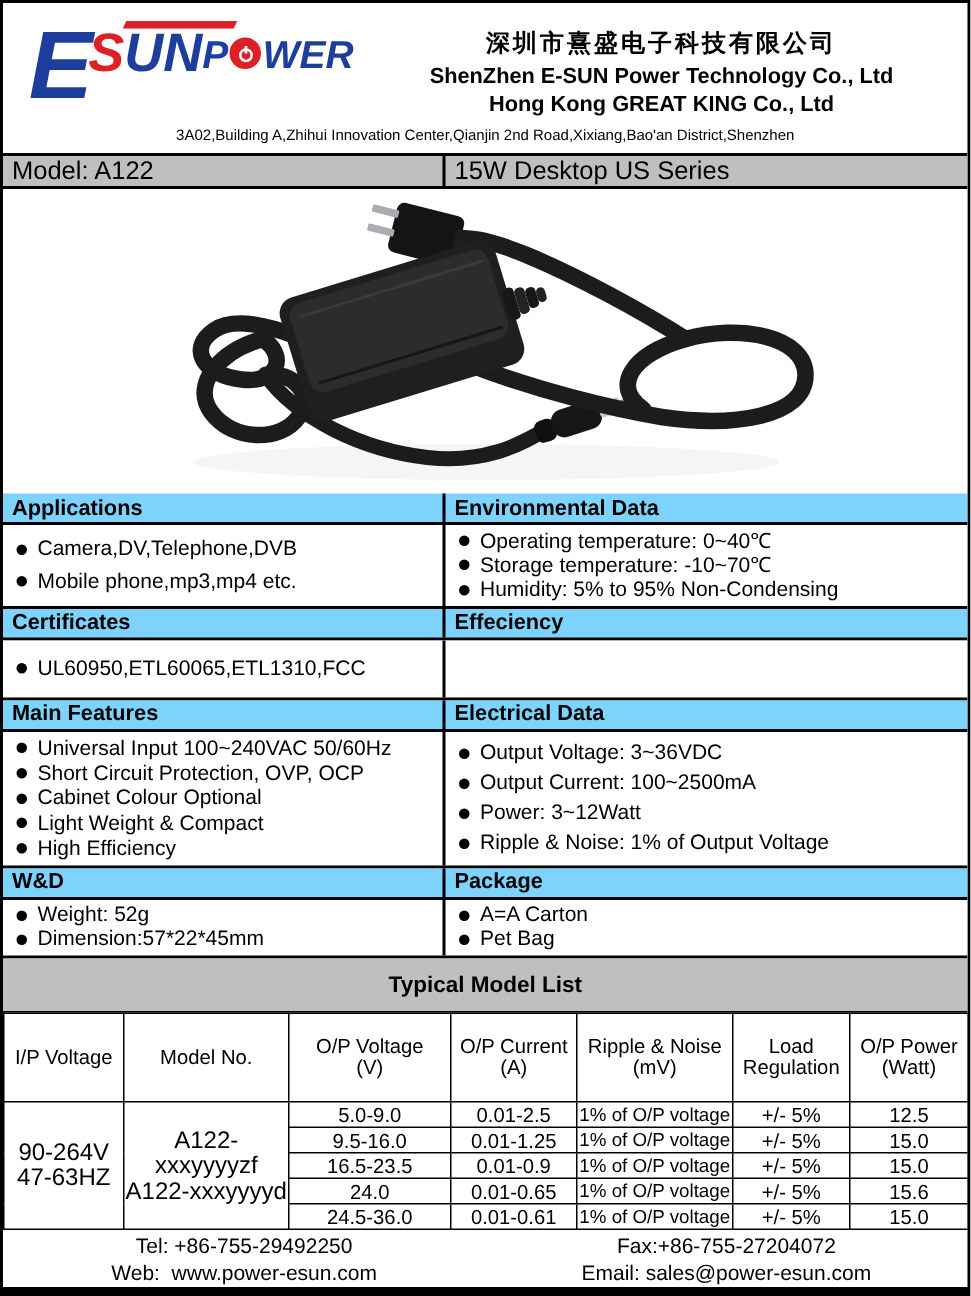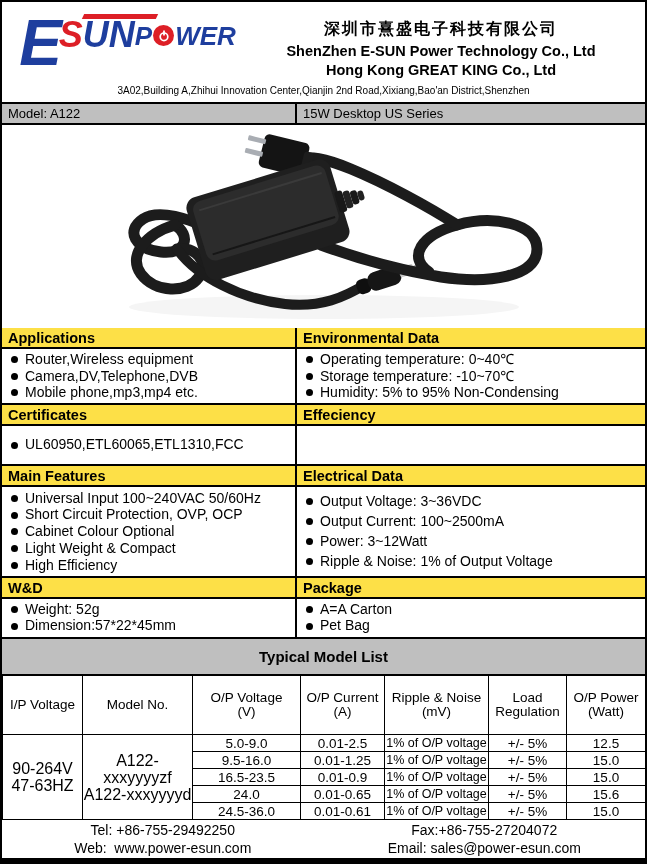--- a/index.html
+++ b/index.html
@@ -18,27 +18,27 @@
   .logo-topbar{ position:absolute; top:0; left:24px; width:74px; height:5px; background:#dd1f26; transform:skewX(-25deg); }
   .logo-sun{ font-size:36px; font-weight:800; font-style:italic; line-height:1; letter-spacing:0px; color:#1e3e9e; }
   .logo-s{ color:#dd1f26; }
   .logo-power{ display:flex; align-items:center; font-size:26px; font-weight:800; font-style:italic; color:#1e3e9e; line-height:1; margin-top:2px; }
   .pwr-o{ width:21px; height:21px; border-radius:50%; background:#dd1f26; display:inline-flex; align-items:center; justify-content:center; margin:0 1px; }
   .company{ flex:1; text-align:center; display:flex; flex-direction:column; justify-content:center; gap:3px; }
   .cn{ font-size:16px; font-weight:bold; font-family:"DejaVu Sans", sans-serif; letter-spacing:2px;margin-top:13px; }
   .en{ font-size:14.5px; font-weight:bold; }
   .addr{ height:26px; display:flex; align-items:center; justify-content:center; font-size:10px; }
   
-  .model-row{ height:25px; background:#bfbfbf; border-top:2px solid #000; border-bottom:2px solid #000; display:flex; font-size:13px; }
+  .model-row{ height:25px; background:#bfbfbf; border-top:2px solid #000; border-bottom:2px solid #000; display:flex; font-size:17px; }
   .model-cell-l{ width:295px; border-right:2px solid #000; display:flex; align-items:center; padding-left:6px; }
   .model-cell-r{ flex:1; display:flex; align-items:center; padding-left:6px; }
   
   .photo{ height:205px; display:flex; align-items:center; justify-content:center; background:#fff; }
   
-  .sec-h{ height:23px; background:#fde047; font-weight:bold; font-size:14.5px; border-bottom:2px solid #000; display:flex; }
+  .sec-h{ height:23px; background:#7dd3fc; font-weight:bold; font-size:14.5px; border-bottom:2px solid #000; display:flex; }
   .sec-b{ border-bottom:2px solid #000; display:flex; background:#fff; }
   .colL{ width:295px; border-right:2px solid #000; display:flex; }
   .colR{ flex:1; display:flex; }
   .sec-h .colL, .sec-h .colR{ align-items:center; padding-left:6px; }
   .blist{ display:flex; flex-direction:column; justify-content:space-evenly; padding:2px 2px 2px 9px; width:100%; }
   .li{ display:flex; align-items:center; gap:7px; font-size:14px; line-height:1.1; }
   .dot{ width:7px; height:7px; background:#000; border-radius:50%; flex:0 0 auto; }
   .h61{ height:61px; } .h26{ height:44px; } .h100{ height:100px; } .h51{ height:43px; }
   
   .typical{ height:40px; background:#bfbfbf; border-bottom:1.5px solid #000; display:flex; align-items:center; justify-content:center; font-weight:bold; font-size:15px; }
@@ -130,24 +130,20 @@
 
   <div class="sec-h">
     <div class="colL">Applications</div>
     <div class="colR">Environmental Data</div>
   </div>
   <div class="sec-b h61">
     <div class="colL">
         <div class="blist">
       <div class="li">
             <span class="dot"></span>
-            <span>Router,Wireless equipment</span>
-          </div>
-      <div class="li">
-            <span class="dot"></span>
             <span>Camera,DV,Telephone,DVB</span>
           </div>
       <div class="li">
             <span class="dot"></span>
             <span>Mobile phone,mp3,mp4 etc.</span>
           </div>
     </div>
       </div>
     <div class="colR">
         <div class="blist">

